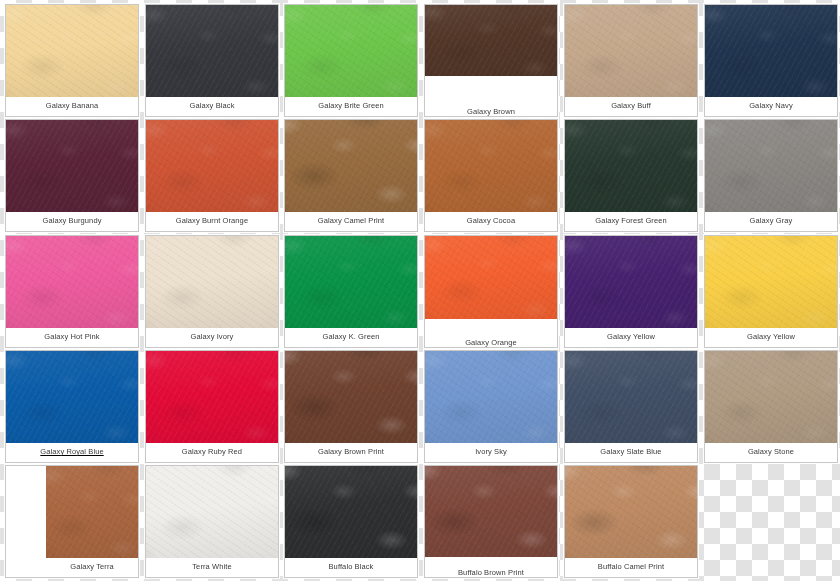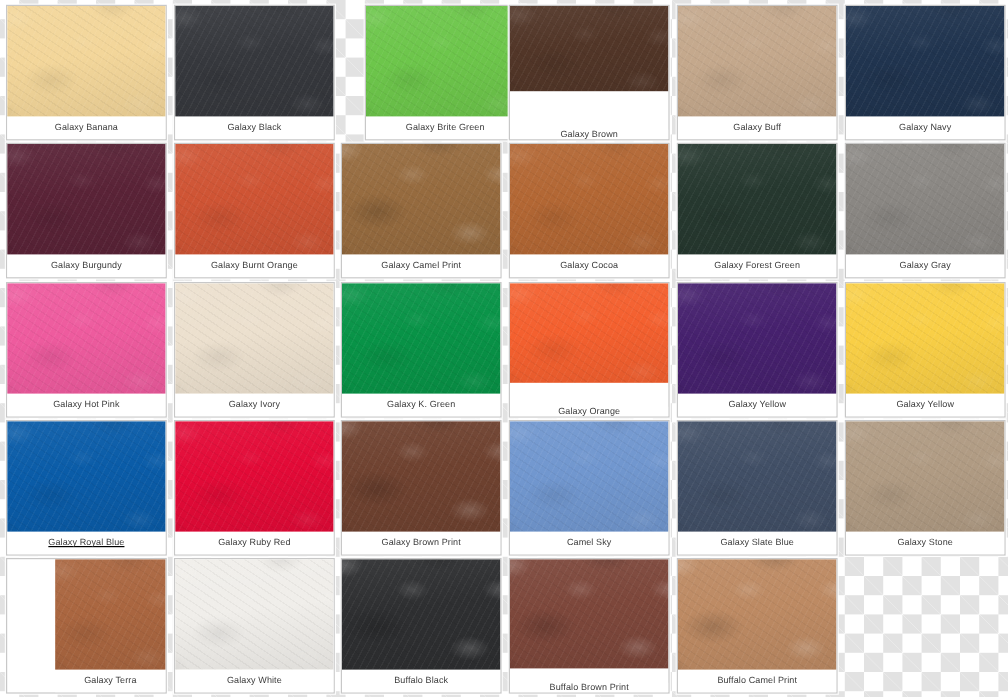--- a/index.html
+++ b/index.html
@@ -108,21 +108,21 @@
 
 <div id="grid">
     <div class="card" style="left: 5px; top: 4px;">
       <div class="swatch" title="Galaxy Banana" style="background-color: rgb(243, 214, 154);"></div>
       <div class="label">Galaxy Banana</div>
     </div>
     <div class="card" style="left: 145px; top: 4px;">
       <div class="swatch" title="Galaxy Black" style="background-color: rgb(54, 56, 61);"></div>
       <div class="label">Galaxy Black</div>
     </div>
-    <div class="card" style="left: 284px; top: 4px; margin-left: 20px;">
+    <div class="card" style="left: 284px; top: 4px;">
       <div class="swatch" title="Galaxy Brite Green" style="background-color: rgb(109, 198, 75);"></div>
       <div class="label">Galaxy Brite Green</div>
     </div>
     <div class="card" style="left: 424px; top: 4px; gap: 32px;">
       <div class="swatch" title="Galaxy Brown" style="background-color: rgb(82, 54, 40);"></div>
       <div class="label">Galaxy Brown</div>
     </div>
     <div class="card" style="left: 564px; top: 4px;">
       <div class="swatch" title="Galaxy Buff" style="background-color: rgb(196, 168, 140);"></div>
       <div class="label">Galaxy Buff</div>
@@ -186,37 +186,37 @@
     <div class="card" style="left: 145px; top: 350px;">
       <div class="swatch" title="Galaxy Ruby Red" style="background-color: rgb(227, 10, 55);"></div>
       <div class="label">Galaxy Ruby Red</div>
     </div>
     <div class="card print" style="left: 284px; top: 350px;">
       <div class="swatch" title="Galaxy Rust Print" style="background-color: rgb(111, 66, 48);"></div>
       <div class="label">Galaxy Brown Print</div>
     </div>
     <div class="card" style="left: 424px; top: 350px;">
       <div class="swatch" title="Galaxy Sky" style="background-color: rgb(113, 151, 207);"></div>
-      <div class="label">Camel Sky</div>
+      <div class="label">Ivory Sky</div>
     </div>
     <div class="card" style="left: 564px; top: 350px;">
       <div class="swatch" title="Galaxy Slate Blue" style="background-color: rgb(65, 79, 102);"></div>
       <div class="label">Galaxy Slate Blue</div>
     </div>
     <div class="card" style="left: 704px; top: 350px;">
       <div class="swatch" title="Galaxy Stone" style="background-color: rgb(176, 155, 131);"></div>
       <div class="label">Galaxy Stone</div>
     </div>
     <div class="card" style="left: 5px; top: 465px; padding-left: 40px;">
       <div class="swatch" title="Galaxy Terra" style="background-color: rgb(170, 102, 64);"></div>
       <div class="label">Galaxy Terra</div>
     </div>
     <div class="card" style="left: 145px; top: 465px;">
       <div class="swatch" title="Galaxy White" style="background-color: rgb(240, 238, 234);"></div>
-      <div class="label">Galaxy White</div>
+      <div class="label">Terra White</div>
     </div>
     <div class="card print" style="left: 284px; top: 465px;">
       <div class="swatch" title="Buffalo Black" style="background-color: rgb(46, 47, 49);"></div>
       <div class="label">Buffalo Black</div>
     </div>
     <div class="card print" style="left: 424px; top: 465px; gap: 12px;">
       <div class="swatch" title="Buffalo Brown Print" style="background-color: rgb(125, 71, 59);"></div>
       <div class="label">Buffalo Brown Print</div>
     </div>
     <div class="card print" style="left: 564px; top: 465px;">

